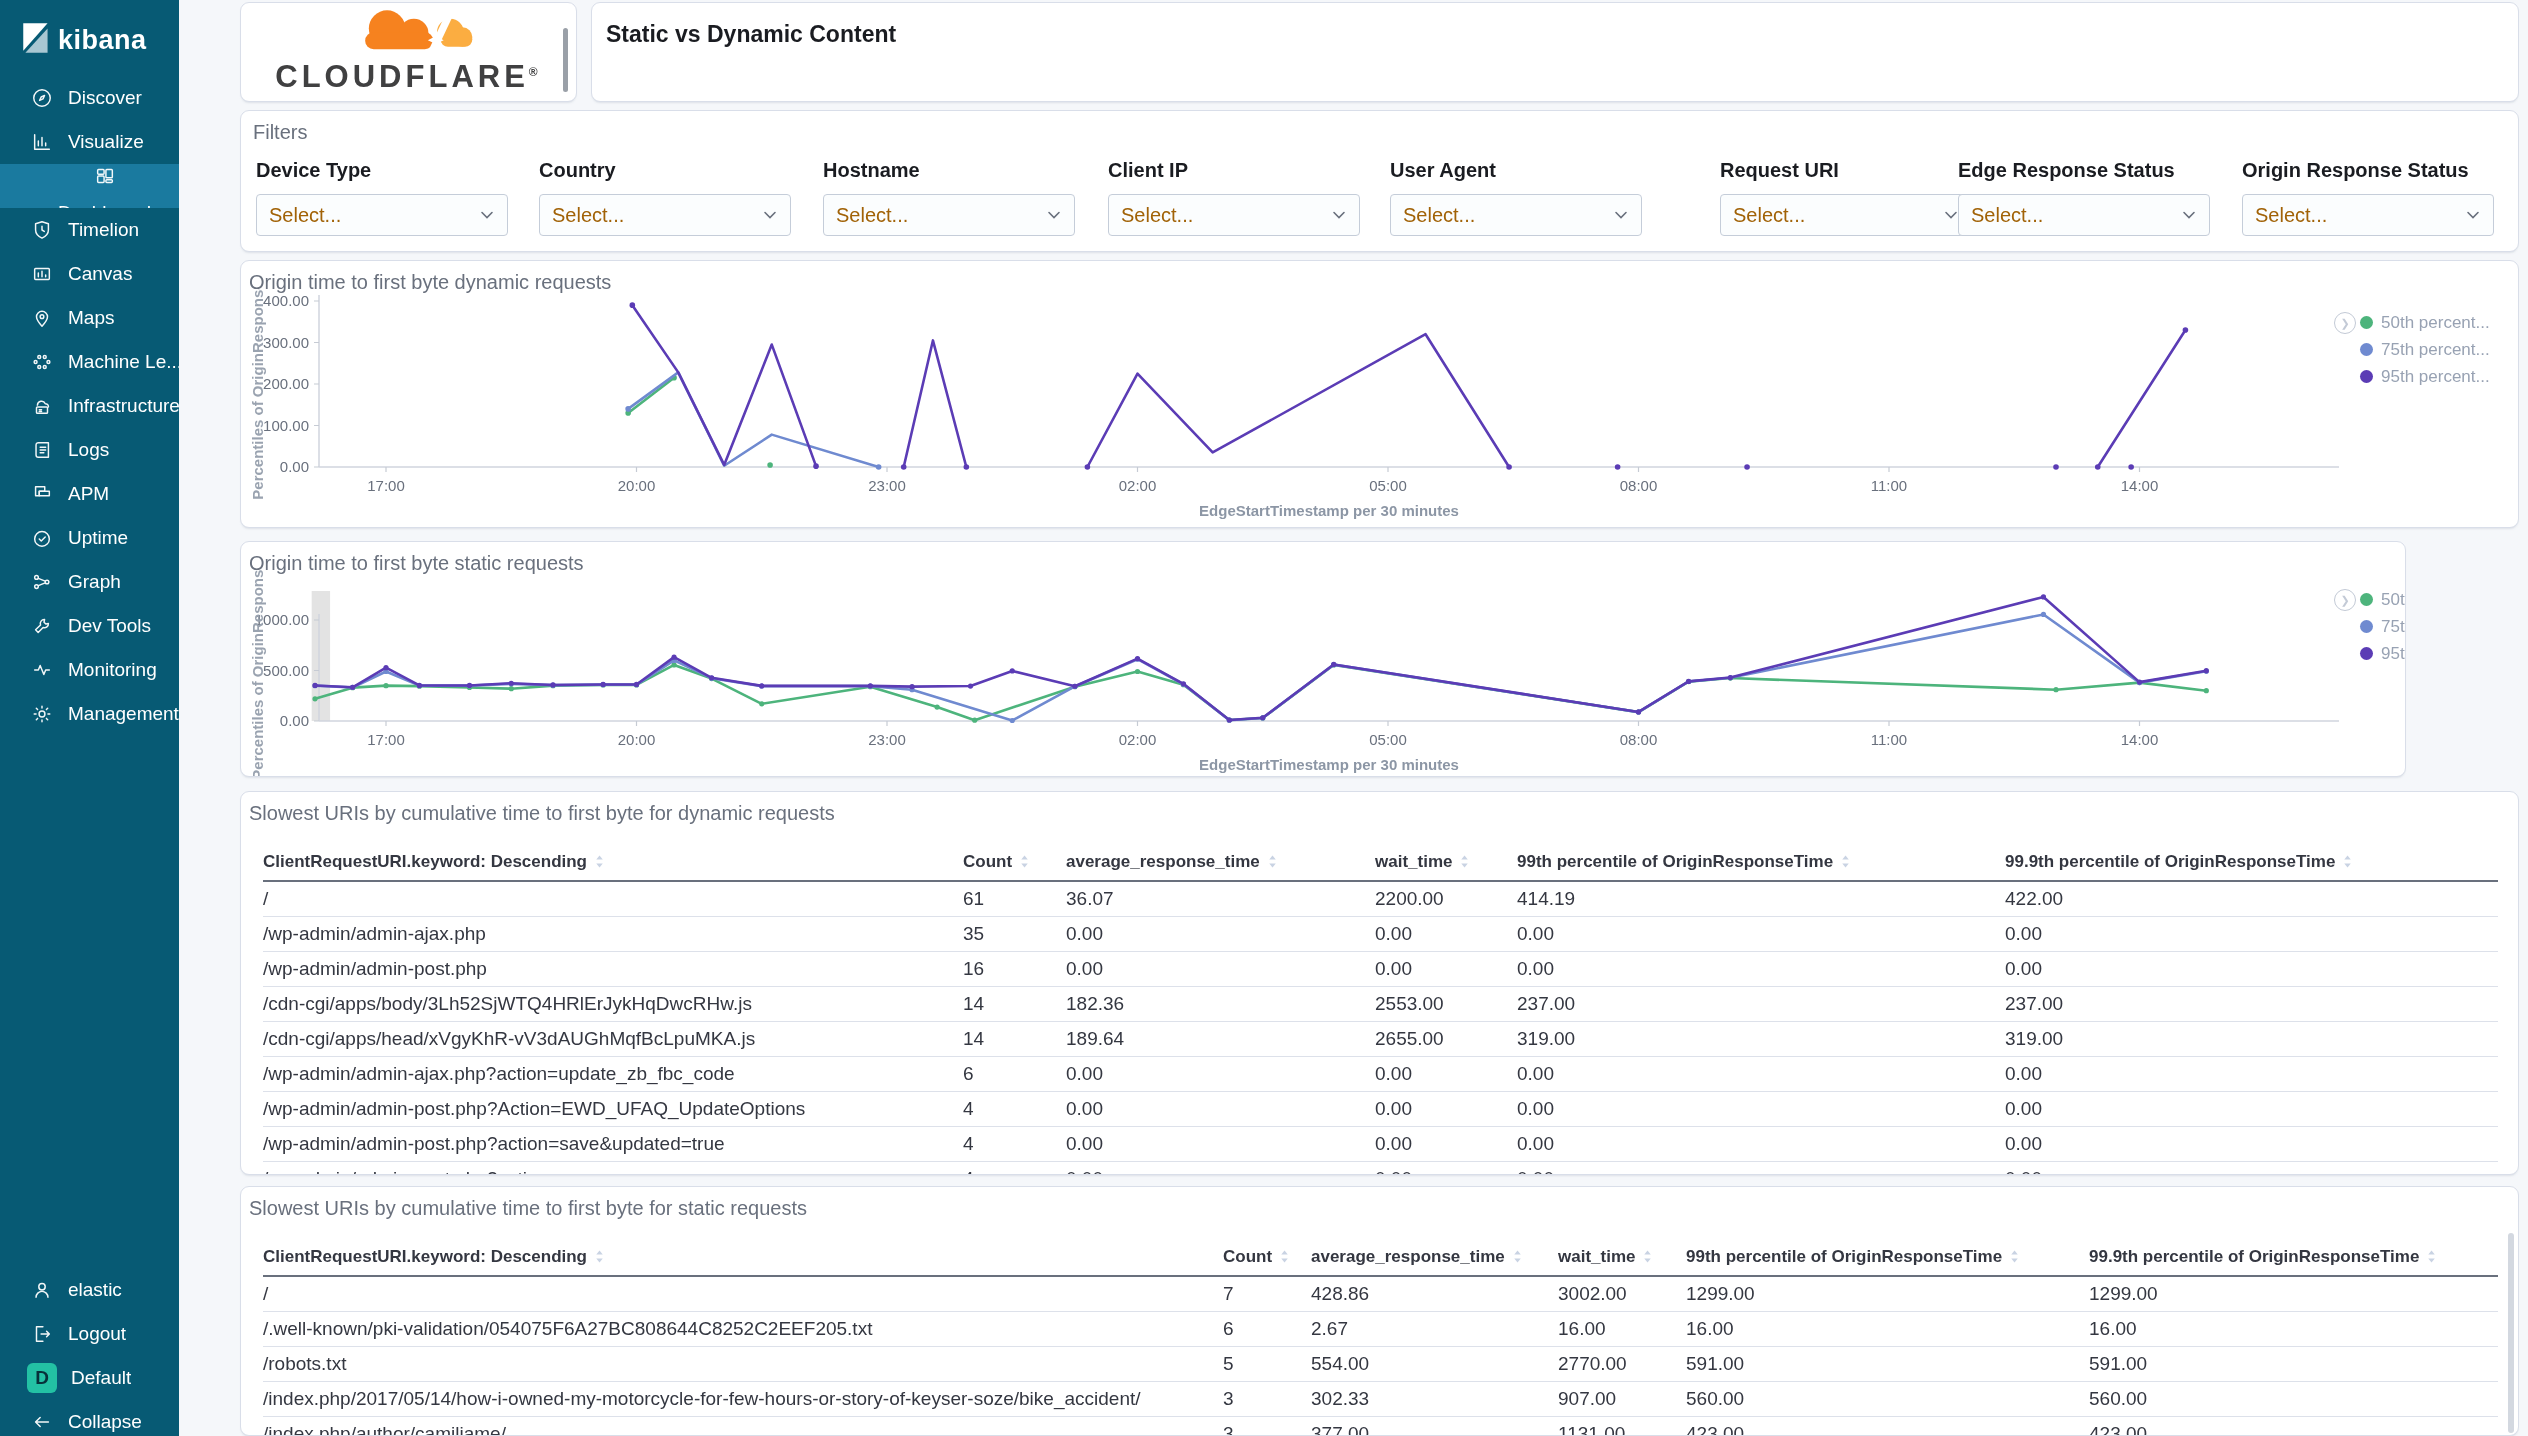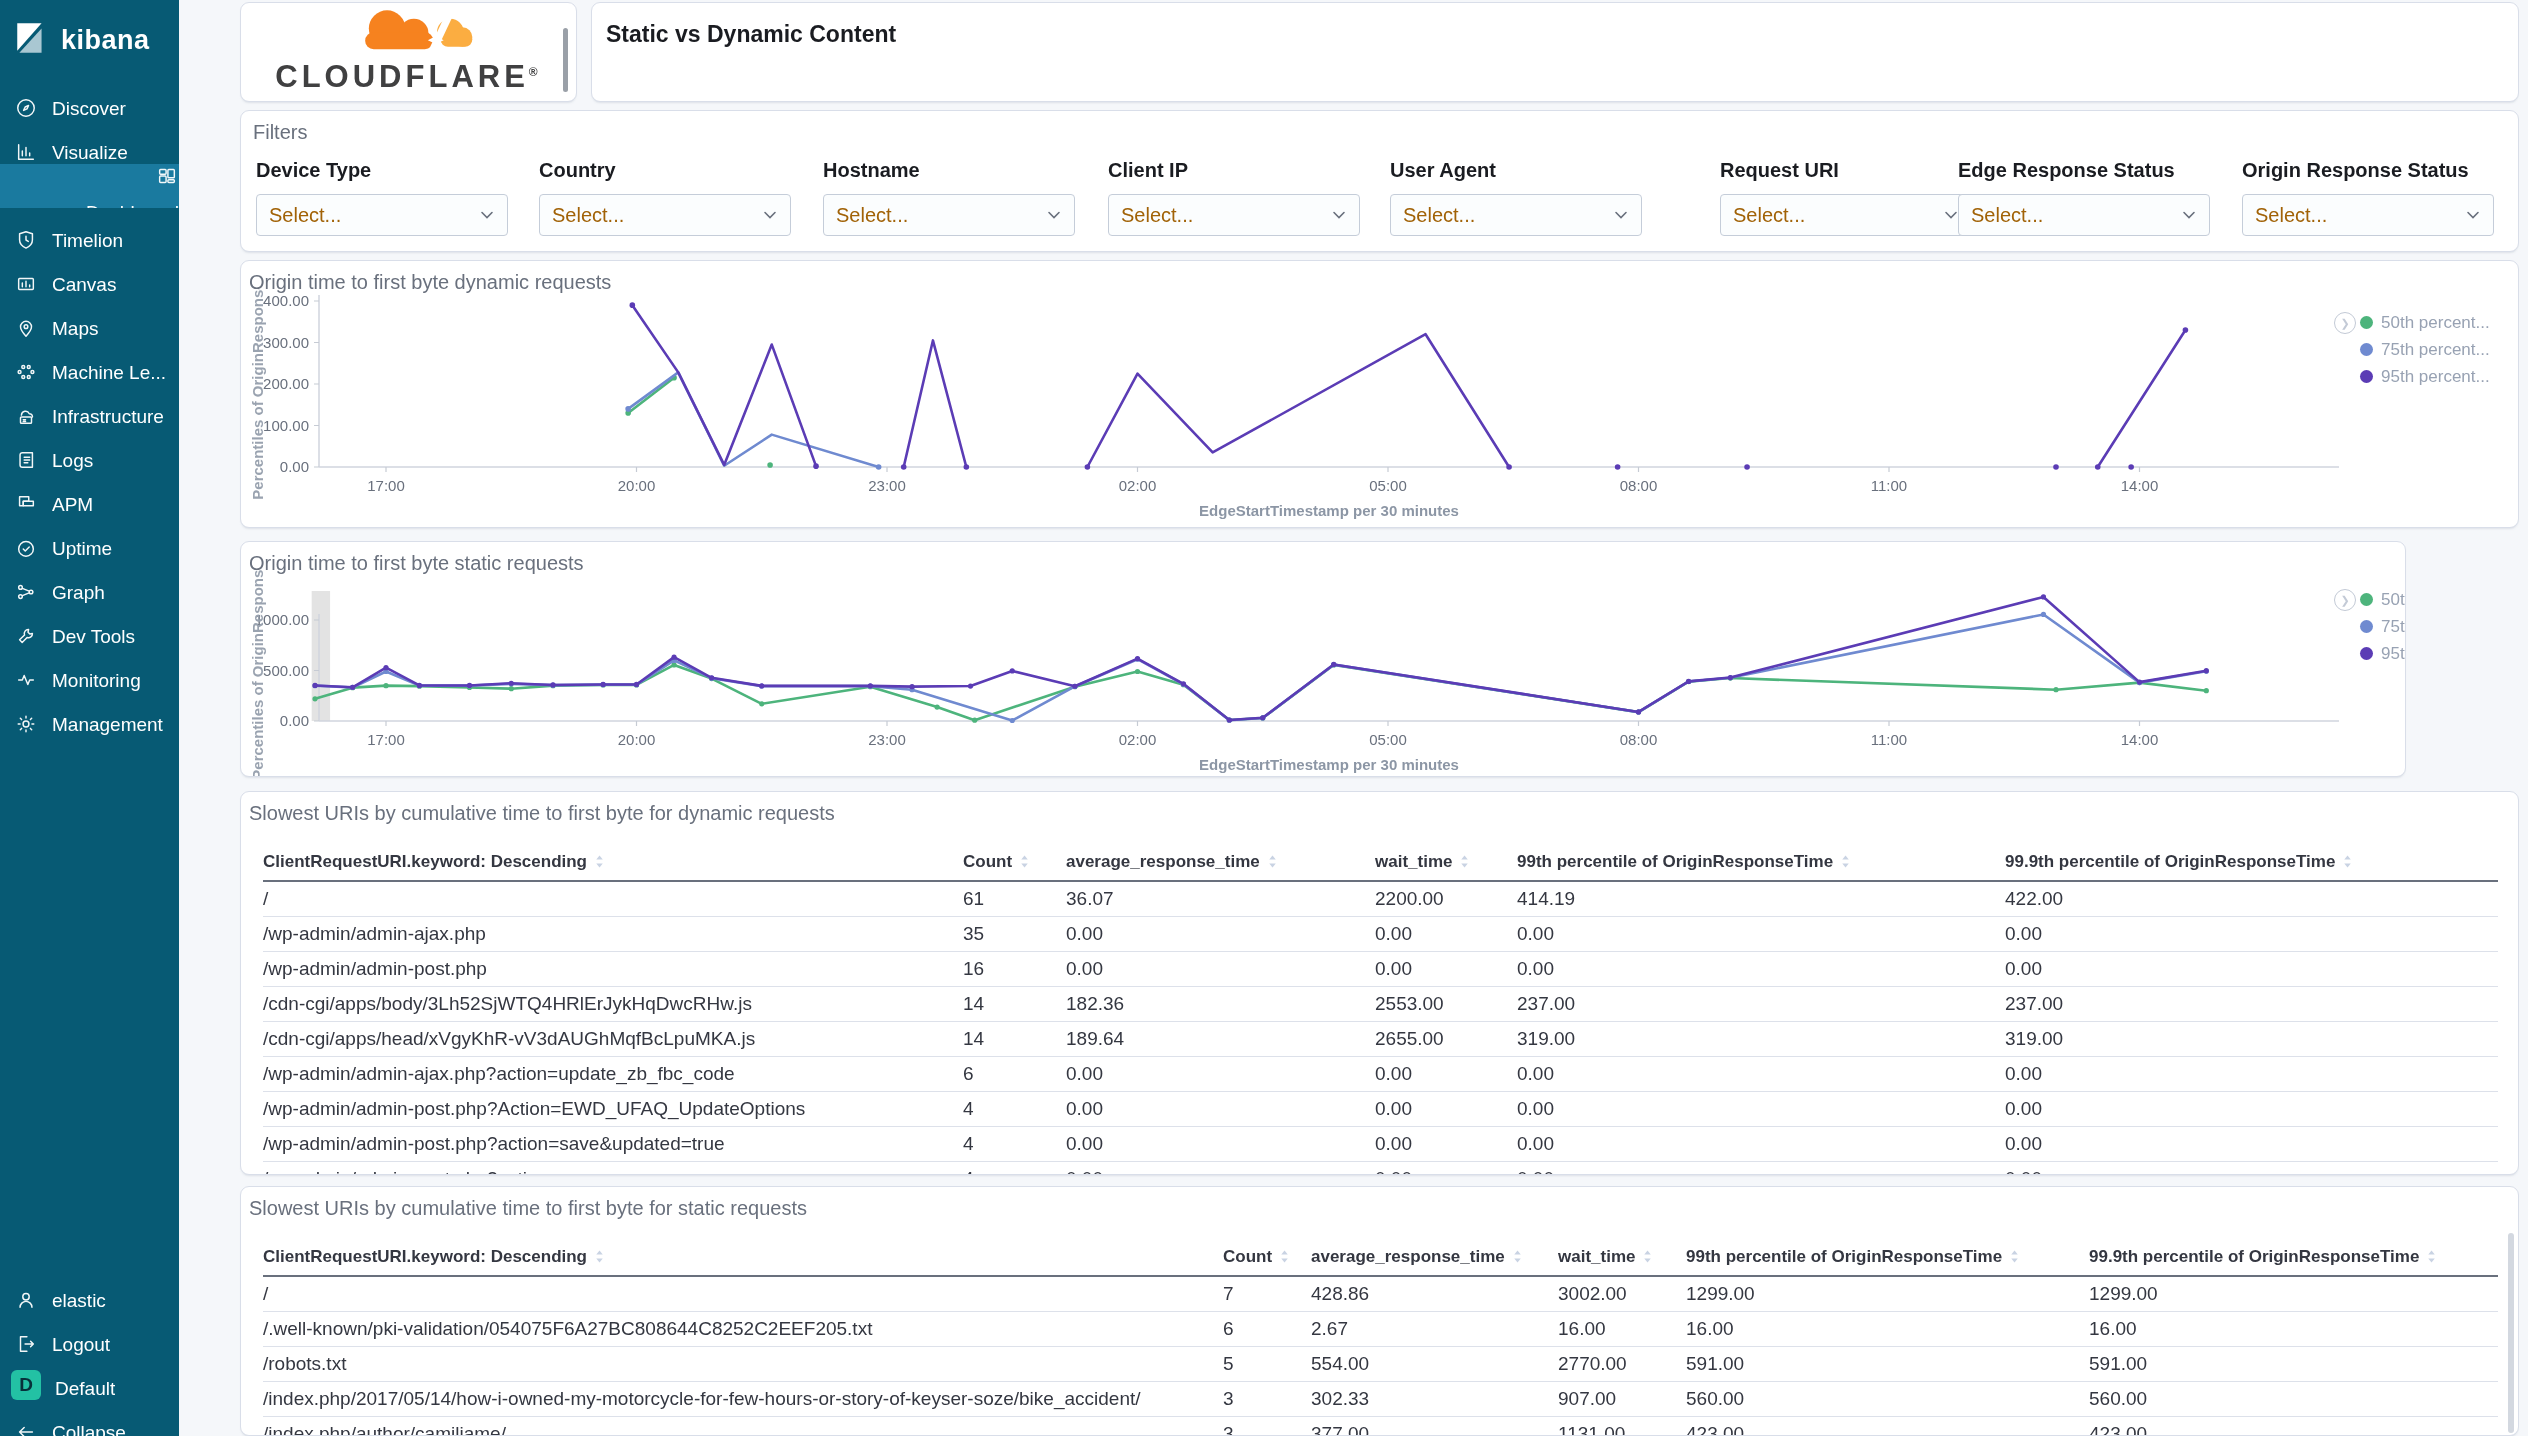--- a/index.html
+++ b/index.html
@@ -4,23 +4,23 @@
 <style>
   html,body{margin:0;padding:0;}
   body{
     width:2528px;height:1436px;overflow:hidden;position:relative;
     background:#f5f7fa;
     font-family:"Liberation Sans","DejaVu Sans",sans-serif;
     -webkit-font-smoothing:antialiased;
   }
   
   .sidebar{position:absolute;left:0;top:0;width:179px;height:1436px;background:#075a74;color:#fff;z-index:5;}
-  .sb-logo{display:flex;align-items:center;gap:11px;padding:14px 0 10px 12px;height:52px;}
+  .sb-logo{display:flex;align-items:center;gap:2px;padding:14px 0 10px 18px;height:52px;}
   .sb-logo .word{font-size:27px;font-weight:600;color:#fff;letter-spacing:.5px;}
-  .nav-item{display:flex;align-items:flex-end;gap:14px;height:44px;padding-left:14px;cursor:pointer;color:#fff;}
+  .nav-item{display:flex;align-items:center;gap:14px;height:44px;padding-left:30px;cursor:pointer;color:#fff;}
   .nav-item.active{background:#1a7a9f;flex-direction:column;}
   .nav-item .icon{width:24px;height:24px;flex:0 0 24px;display:flex;align-items:center;justify-content:center;}
   .nav-item .lbl{font-size:19px;white-space:nowrap;overflow:hidden;}
   .nav-footer{position:absolute;left:0;bottom:-8px;width:100%;}
   .badge-d{width:30px;height:30px;border-radius:6px;display:flex;align-items:center;justify-content:center;
     font-size:19px;font-weight:700;color:#07313a;margin-left:-3px;}
   svg.sicon{stroke:#ffffff;fill:none;stroke-width:1.6;stroke-linecap:round;stroke-linejoin:round;opacity:.95;}
   
   .panel{position:absolute;background:#fff;border:1px solid #d9dee9;border-radius:9px;
     box-shadow:0 2px 2px -1px rgba(152,162,179,.25);box-sizing:border-box;}

